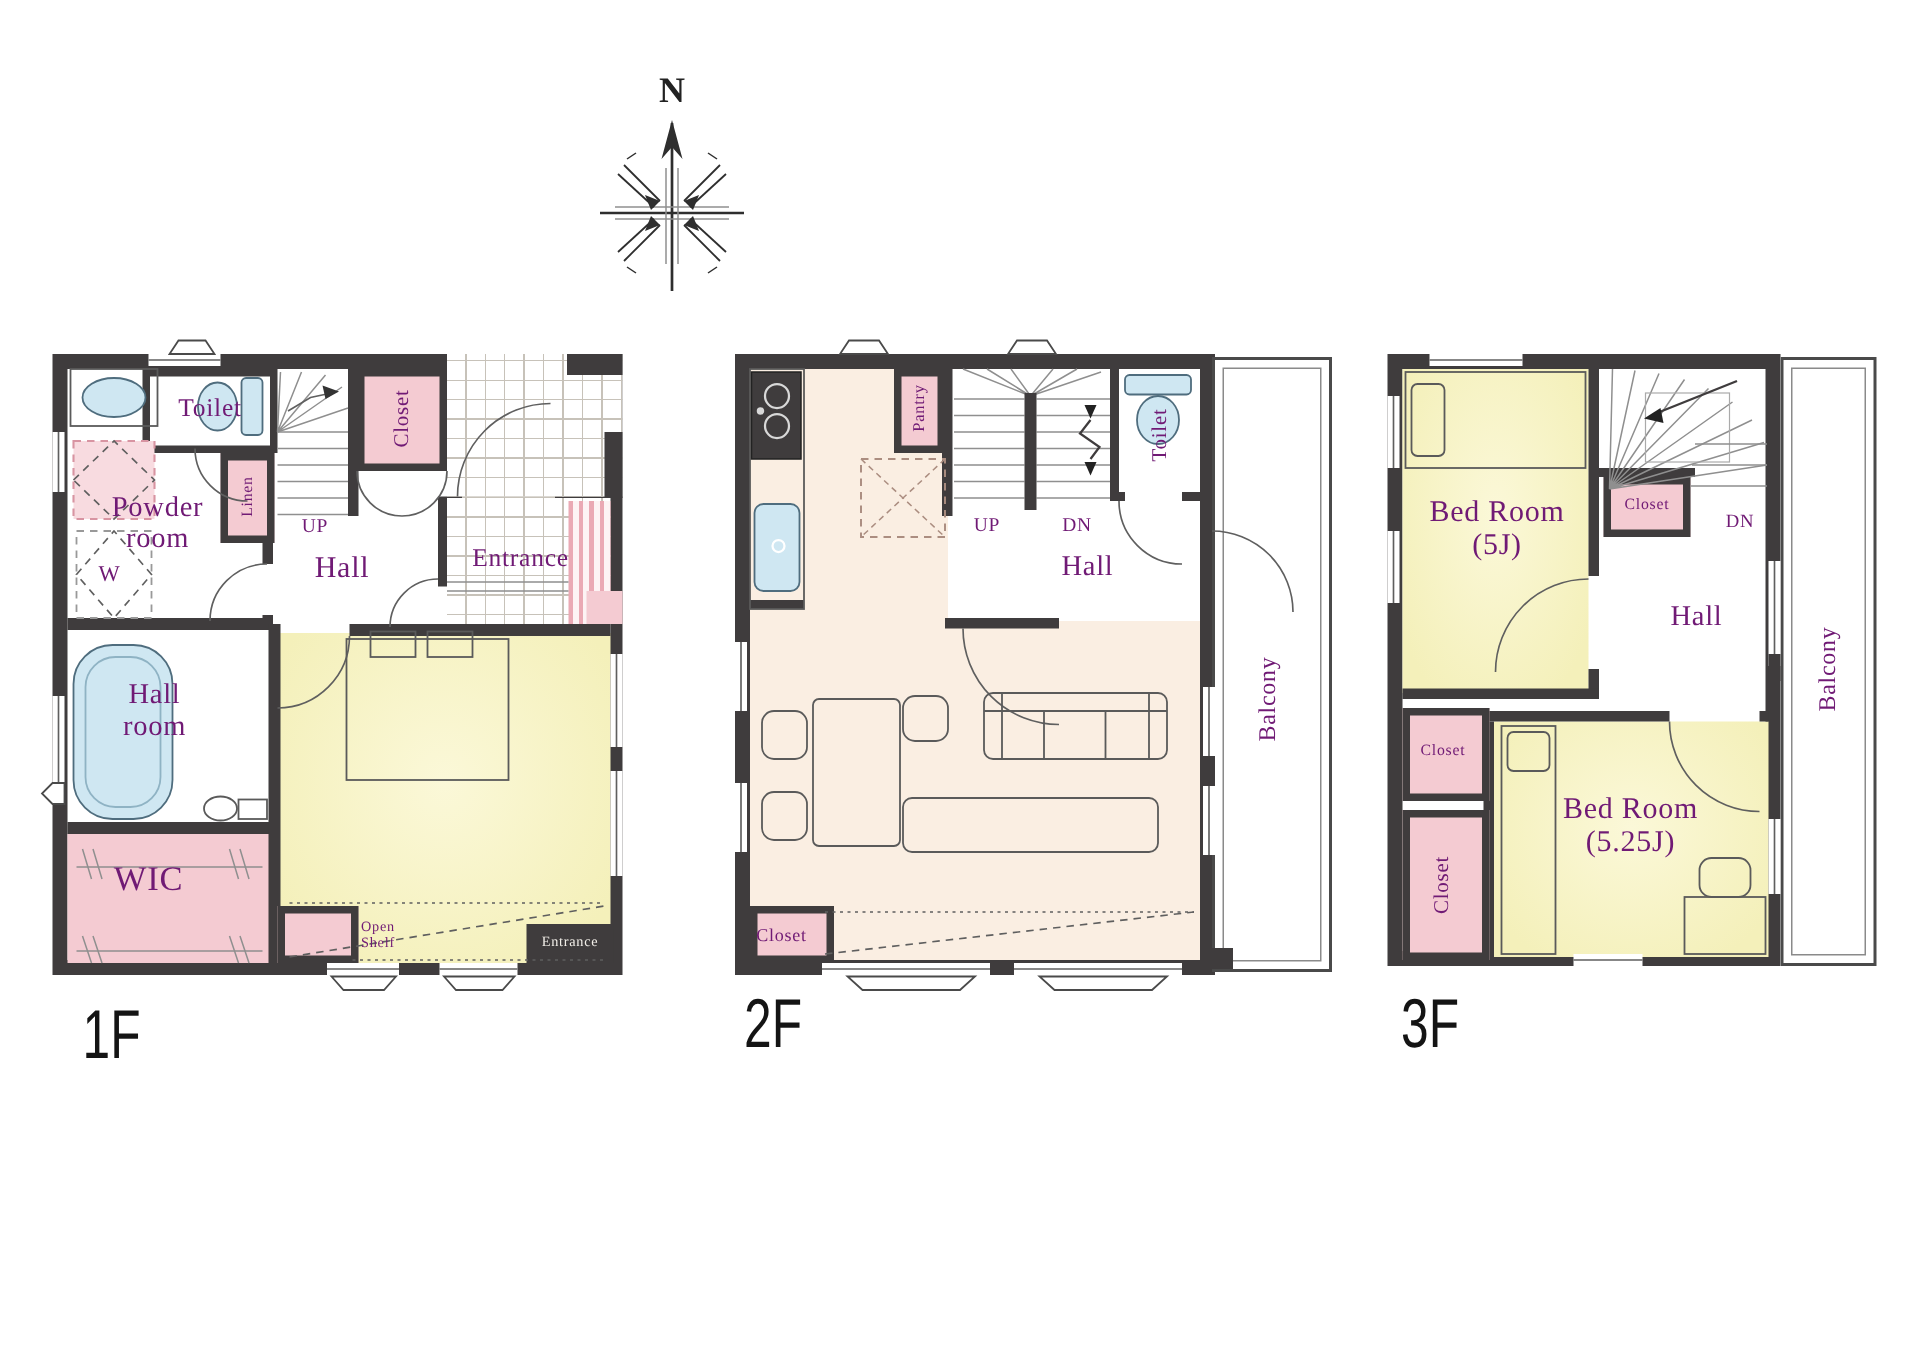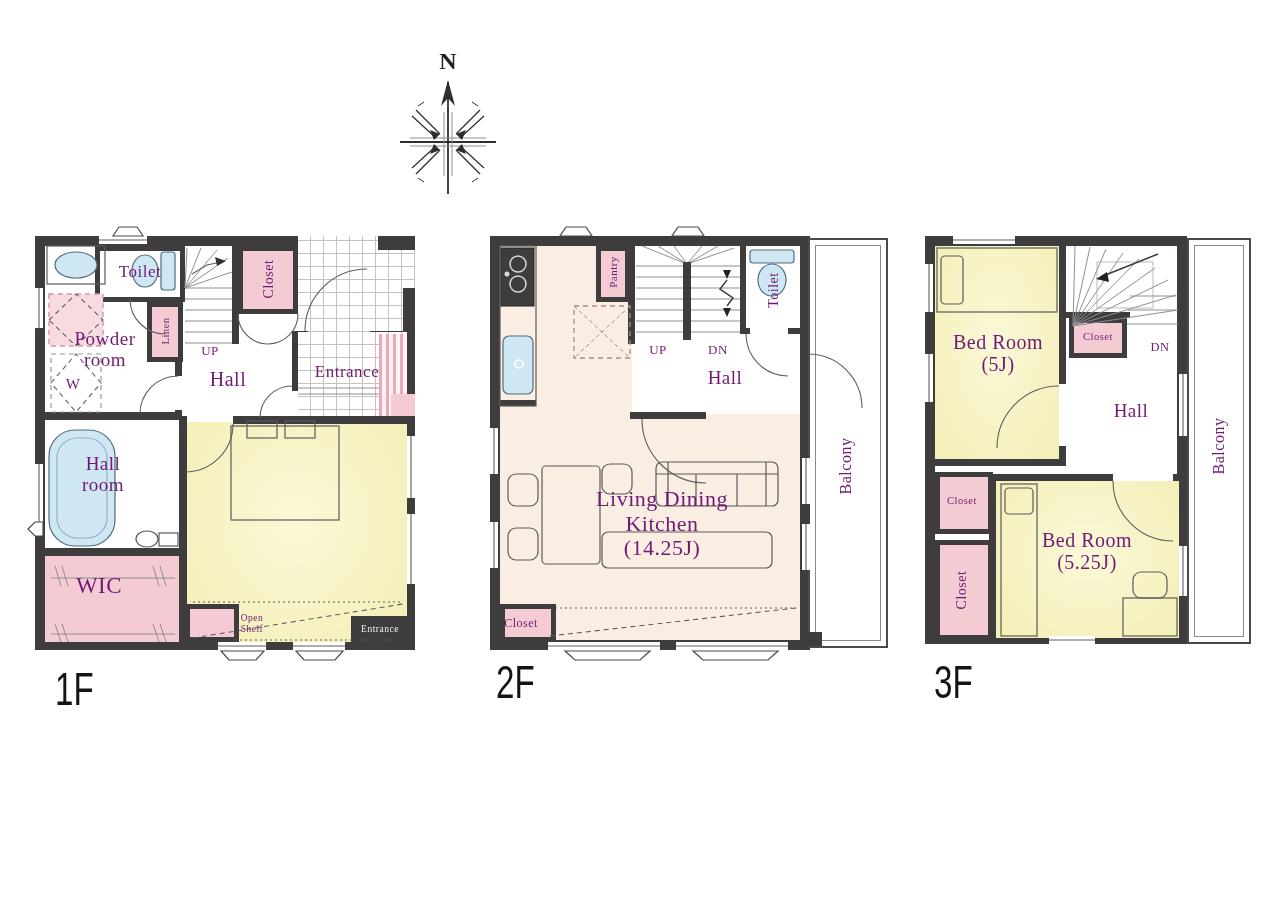--- a/index.html
+++ b/index.html
@@ -268,23 +268,20 @@
       <path class="arc dot" d="M60,372H306"></path>
       <path class="arc dash" d="M60,400L306,372"></path>
     </g>
   </svg>
 
   <div class="lbl v" style="left:123px;top:36px;font-size:11px;">Pantry</div>
   <div class="lbl" style="left:168px;top:114px;font-size:13px;">UP</div>
   <div class="lbl" style="left:228px;top:114px;font-size:13px;">DN</div>
   <div class="lbl v" style="left:284px;top:54px;font-size:14px;">Toilet</div>
   <div class="lbl" style="left:235px;top:142px;font-size:19px;">Hall</div>
-  <div class="lbl" style="left:172px;top:288px;font-size:22px;">Living Dining
-Kitchen
-(14.25J)</div>
   <div class="lbl" style="left:31px;top:388px;font-size:12px;">Closet</div>
   <div class="lbl v" style="left:356px;top:230px;font-size:16px;">Balcony</div>
 </section>
 <div class="flabel" style="left:496px;top:655px;">2F</div>
 
 <section class="plan" style="left:925px;top:236px;width:330px;height:410px;">
   <div class="balc" style="left:262px;top:2px;width:64px;height:406px;">
       <div class="inner"></div>
     </div>
   <div class="house" style="left:0;top:0;width:262px;height:408px;"></div>

